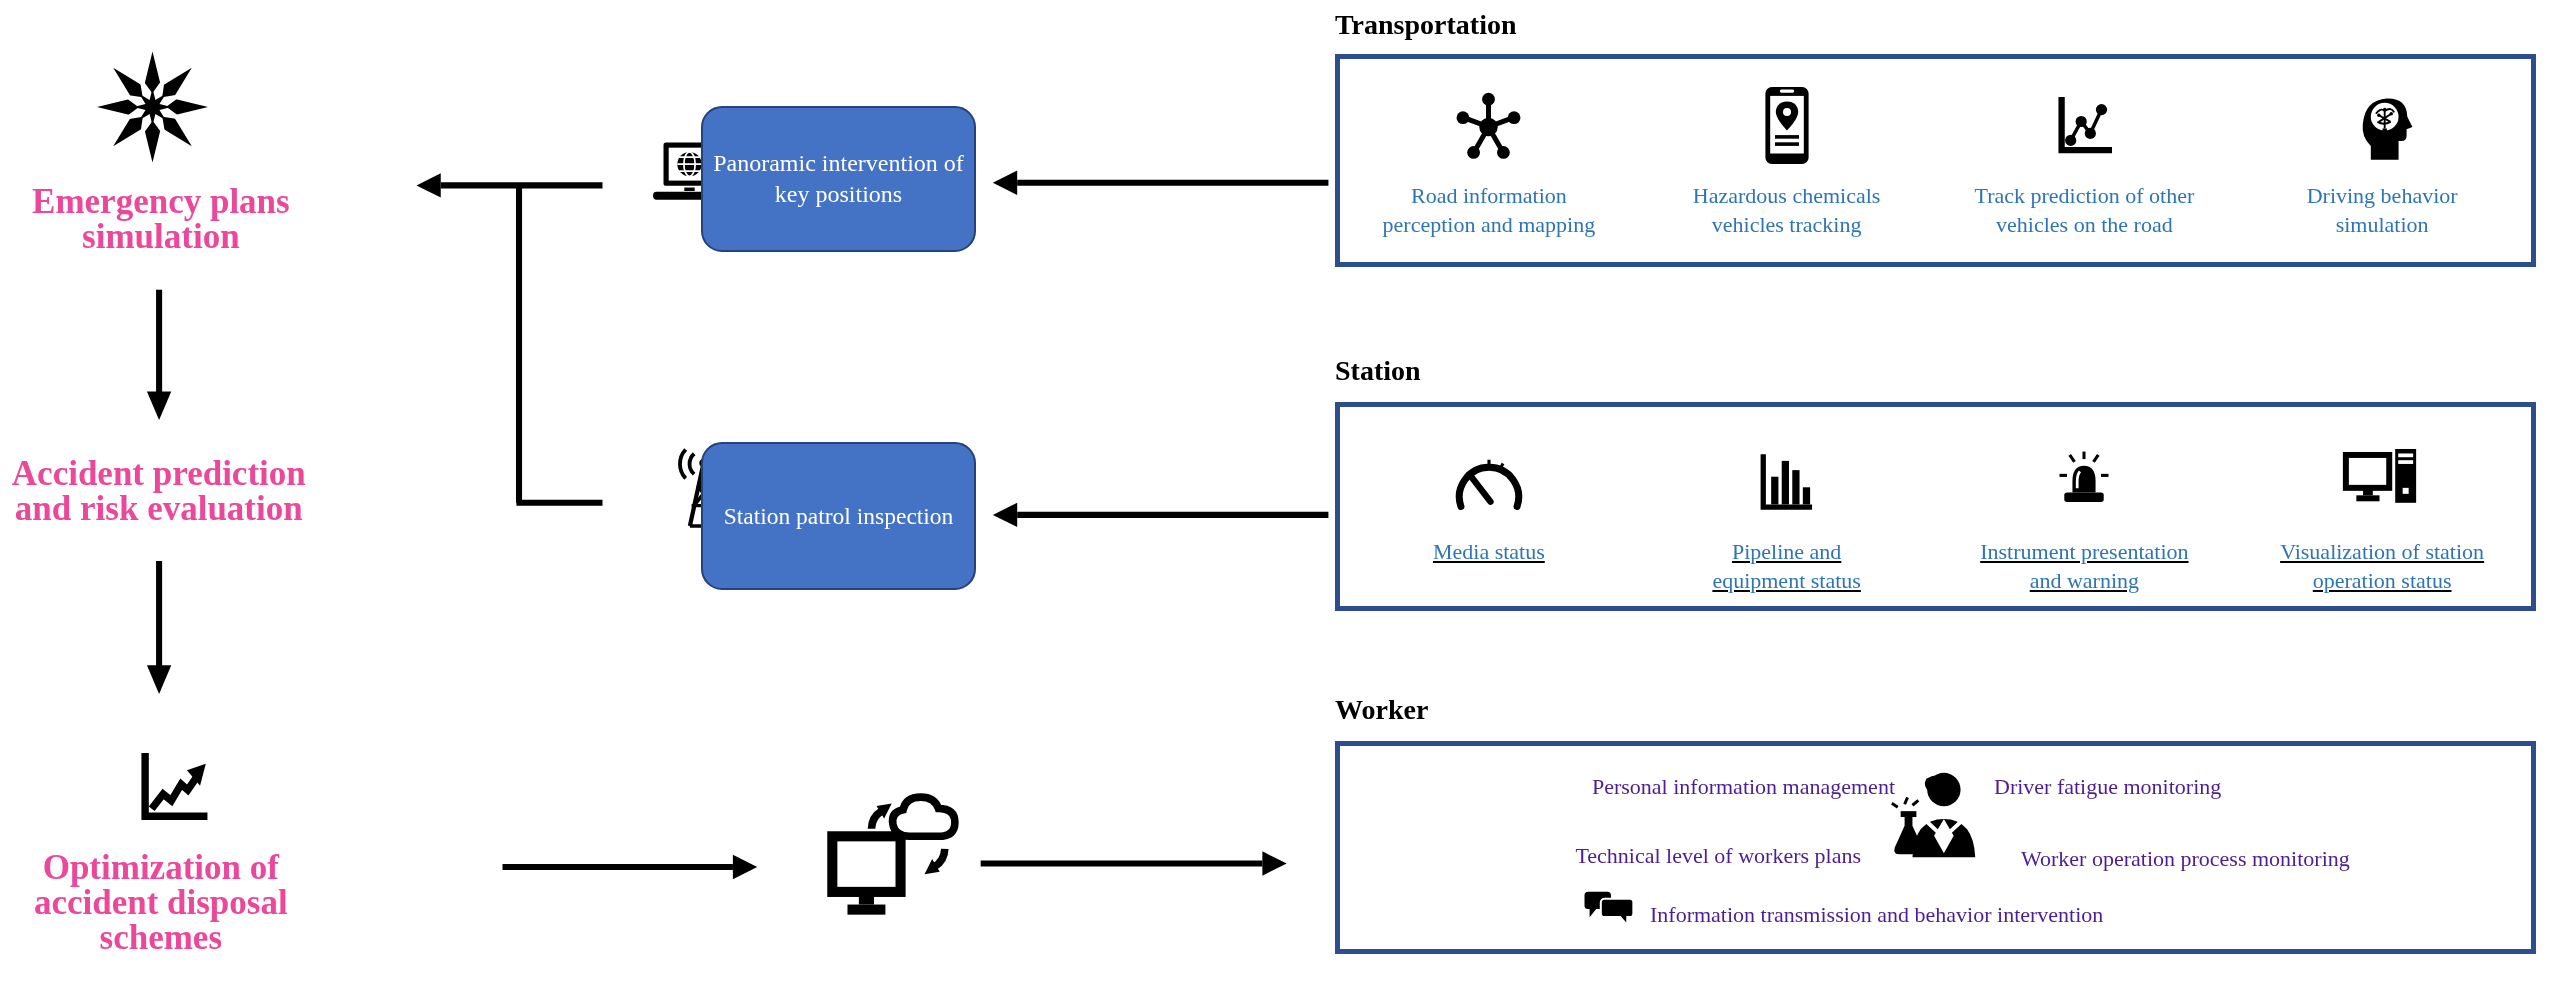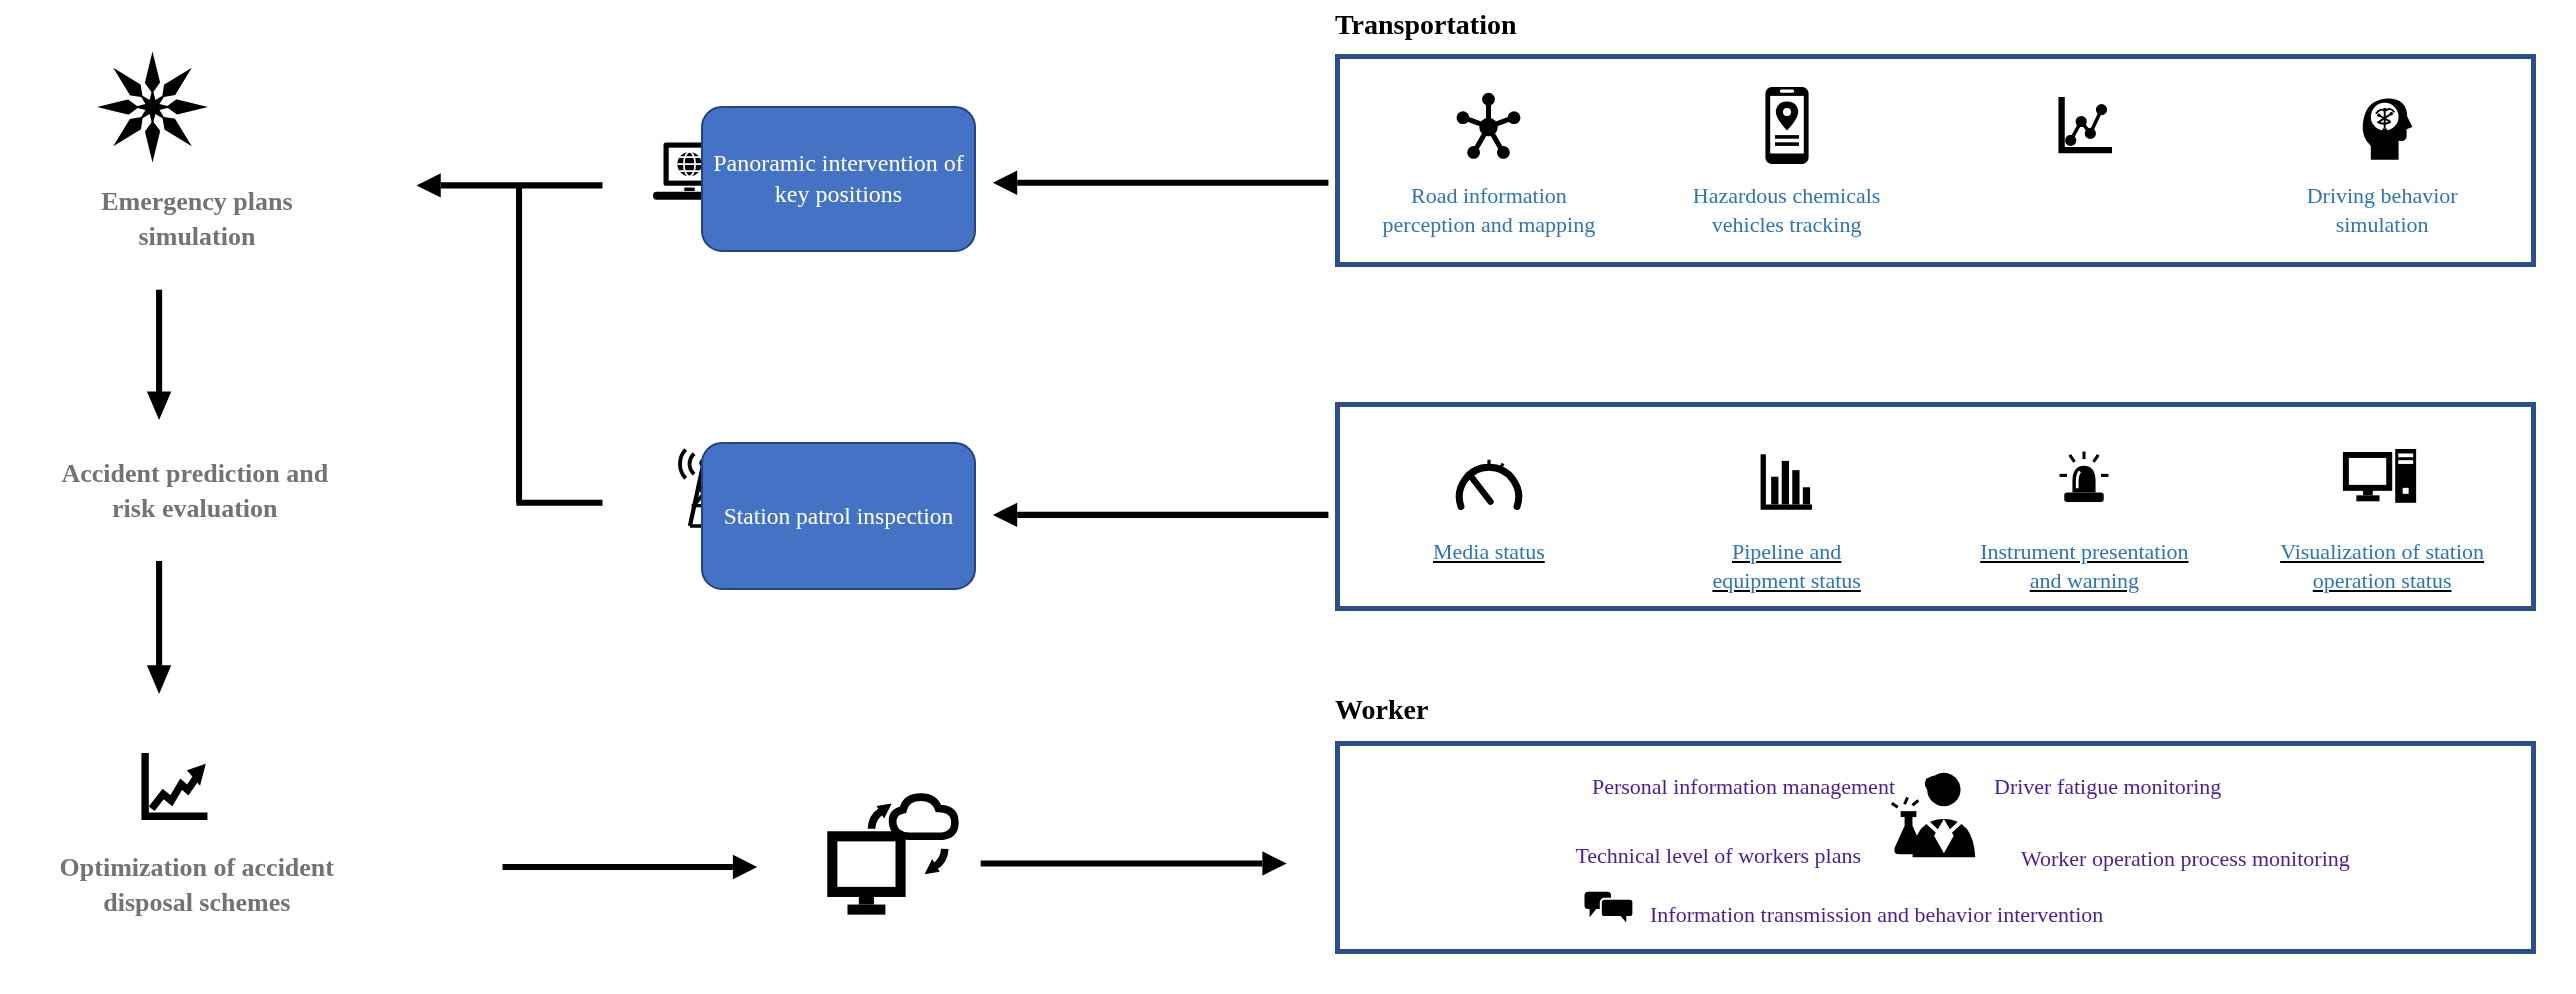--- a/index.html
+++ b/index.html
@@ -7,26 +7,25 @@
     position:relative;
     width:2576px;height:995px;
     background:#ffffff;
     font-family:"Liberation Serif","DejaVu Serif",serif;
     overflow:hidden;
   }
   .abs{position:absolute;}
   
   .flow-label{
     position:absolute;
-    color:#737373;
+    color:#ec4899;
     font-weight:bold;
-    font-size:26px;
+    font-size:35px;
     line-height:35px;
     text-align:center;
-    margin-left:36px;
   }
   
   .proc-btn{
     position:absolute;
     background:#4472C4;
     border:2.6px solid #24427C;
     border-radius:21px;
     color:#ffffff;
     font-size:24px;
     line-height:31px;
@@ -238,20 +237,21 @@
         <div class="icon-box">
           <svg width="70" height="70" viewBox="0 0 100 100">
             <path d="M18,10 V86 H90" stroke="#000" stroke-width="9" fill="none"></path>
             <polyline points="31,72 46,45 59,62 75,28" stroke="#000" stroke-width="5" fill="none"></polyline>
             <circle cx="31" cy="72" r="8" fill="#000"></circle>
             <circle cx="46" cy="45" r="8" fill="#000"></circle>
             <circle cx="59" cy="62" r="8" fill="#000"></circle>
             <circle cx="75" cy="28" r="8" fill="#000"></circle>
           </svg>
         </div>
+        <div class="cell-label lbl-track">Track prediction of other vehicles on the road</div>
       </div>
       <div class="cell t-cell">
         <div class="icon-box">
           <svg width="73" height="73" viewBox="0 0 100 100">
             <path d="M34,97 L34,78 Q21,66 23,48 Q26,15 56,13 Q83,12 84,38 L91,52 L83,55 L83,64 Q83,73 72,71 L72,97 Z" fill="#000"></path>
             <circle cx="53" cy="38" r="19" fill="#fff"></circle>
             <g stroke="#000" stroke-width="2.6" fill="none">
               <path d="M41,34 q6,-9 12,-4 q9,-6 13,2"></path>
               <path d="M43,45 q9,5 18,0"></path>
               <path d="M53,28 v26"></path>
@@ -261,20 +261,21 @@
             <circle cx="62" cy="34" r="2.4" fill="#000"></circle>
             <circle cx="53" cy="28" r="2.4" fill="#000"></circle>
             <path d="M50,54 h6 v10 h-6 Z" fill="#000"></path>
           </svg>
         </div>
         <div class="cell-label lbl-drive">Driving behavior simulation</div>
       </div>
     </div>
   </div>
 
+  <div class="cat-title" style="top:355px;">Station</div>
   <div class="cat-box" style="top:402px;height:209px;">
     <div class="cells">
       <div class="cell s-cell">
         <div class="icon-box">
           <svg width="78" height="57" viewBox="0 0 100 72">
             <path d="M14,68 A38,38 0 1 1 86,68" fill="none" stroke="#000" stroke-width="9" stroke-linecap="round"></path>
             <line x1="52" y1="62" x2="25" y2="27" stroke="#000" stroke-width="8" stroke-linecap="round"></line>
             <path d="M50,8 v7 M68,13 l-4,7" stroke="#000" stroke-width="4" fill="none"></path>
           </svg>
         </div>

